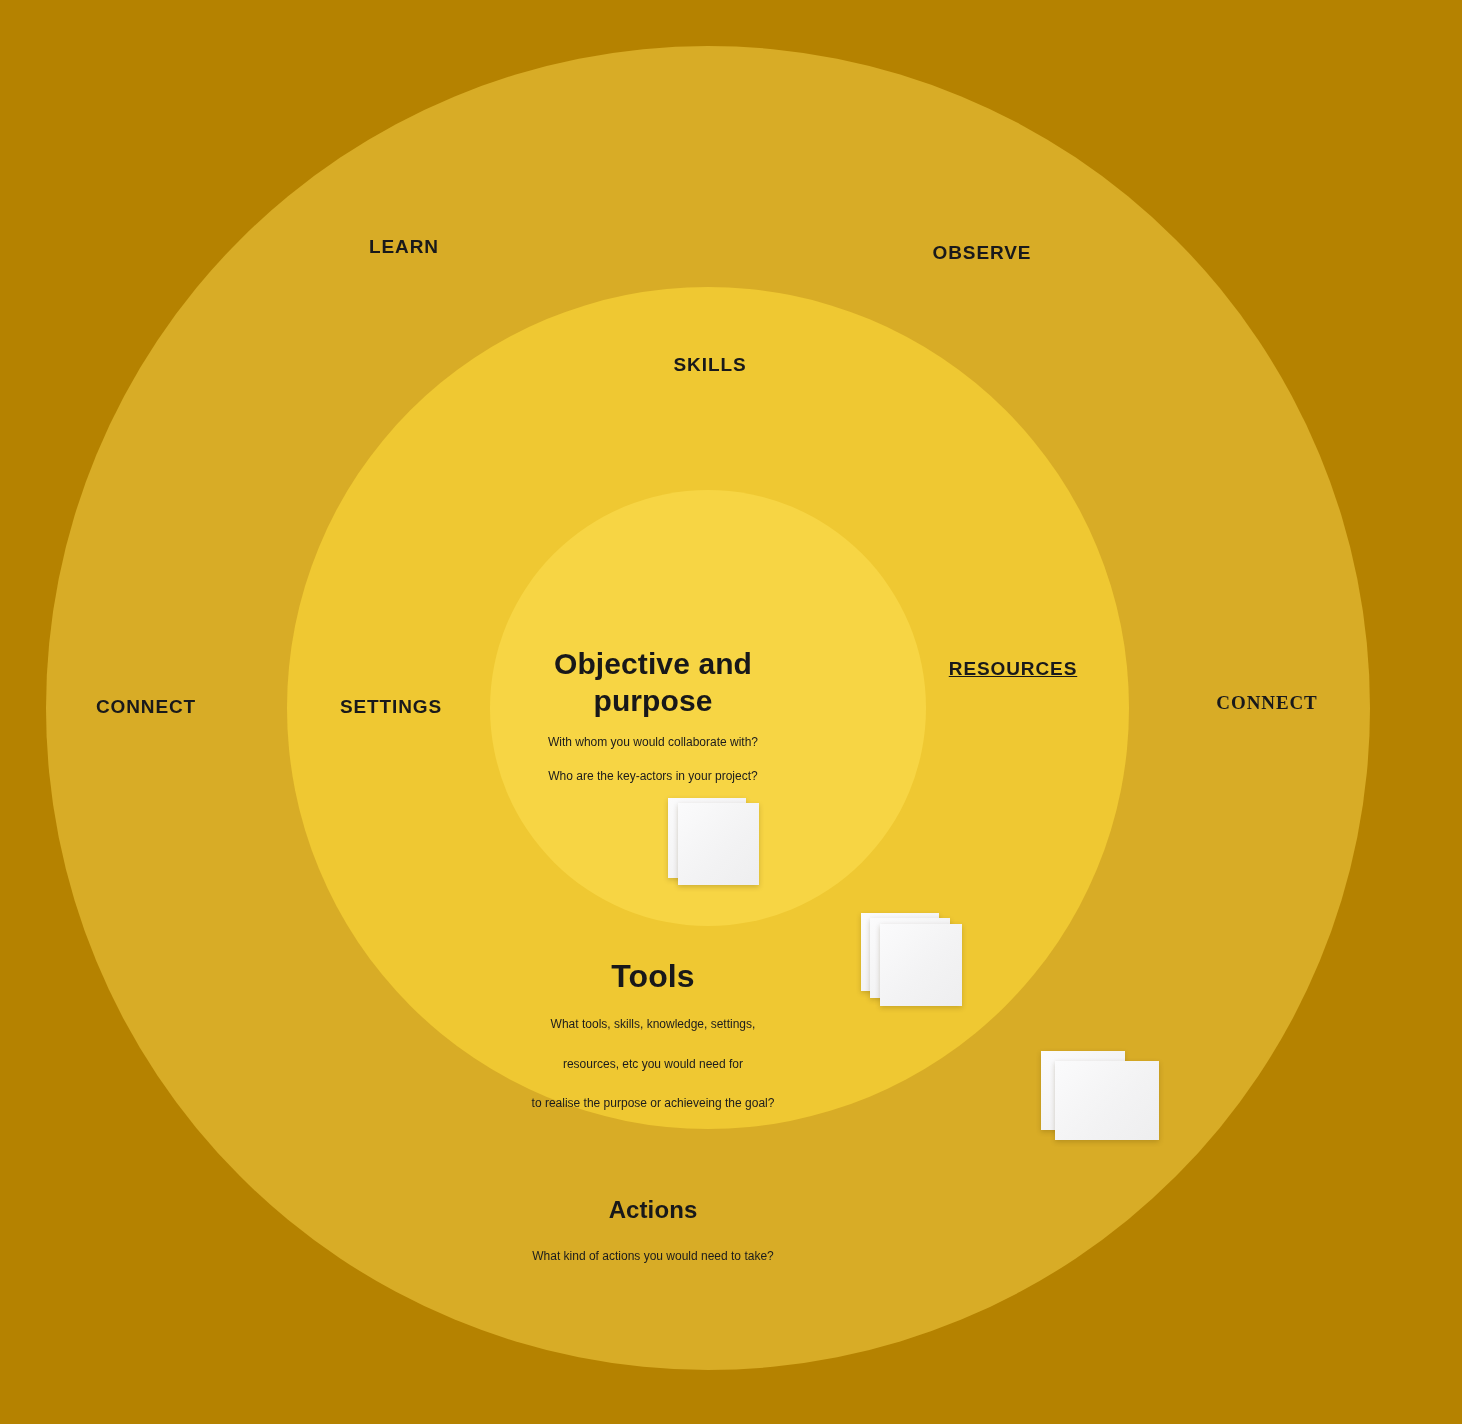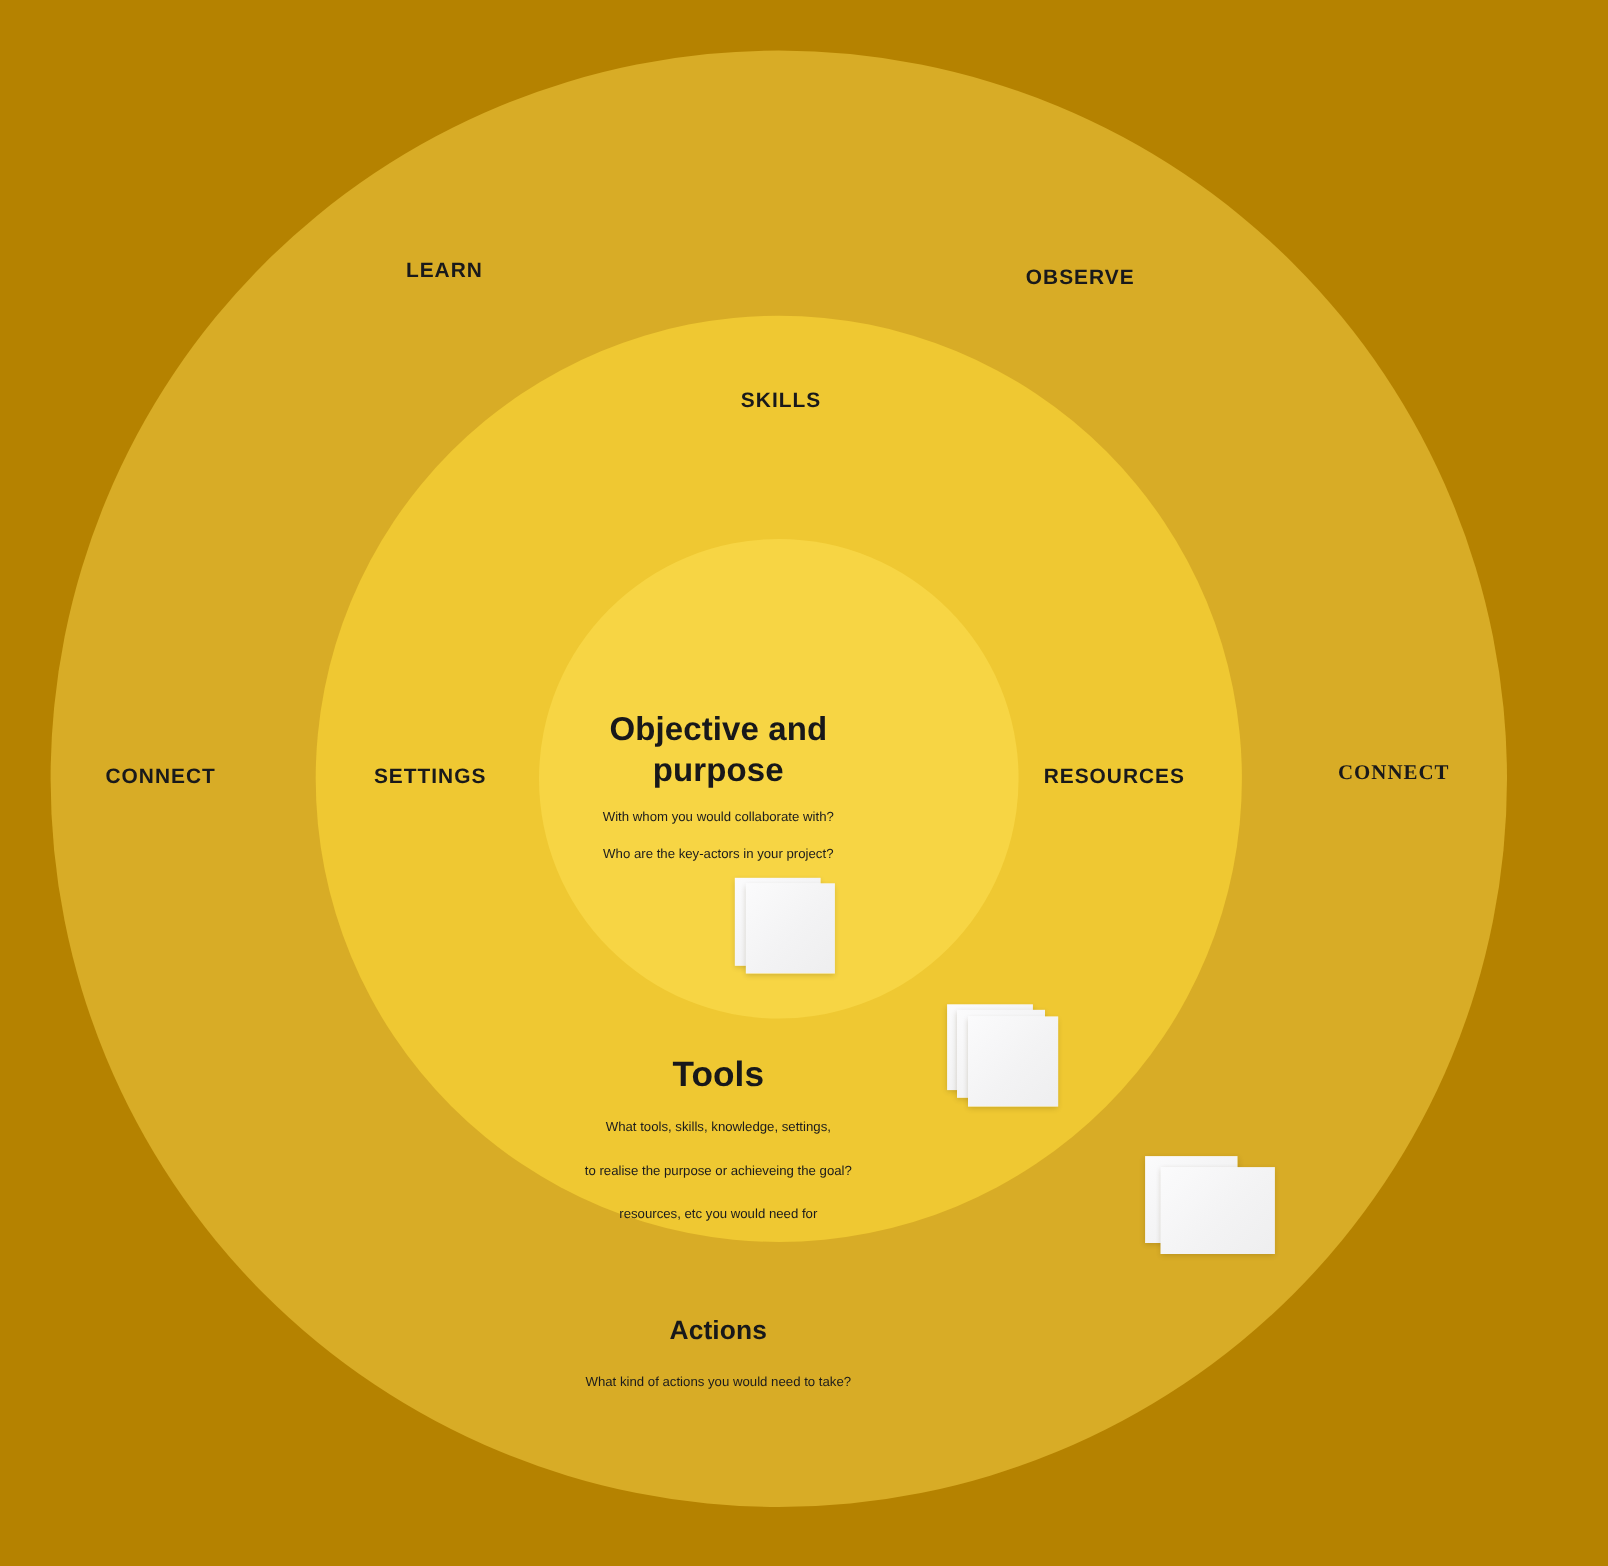--- a/index.html
+++ b/index.html
@@ -150,35 +150,35 @@
 
   <div class="section" id="section-core">
     <div class="section-title">Objective and purpose</div>
     <div class="section-desc">With whom you would collaborate with?</div>
     <div class="section-desc">Who are the key-actors in your project?</div>
   </div>
 
   <div class="section" id="section-tools">
     <div class="section-title">Tools</div>
     <div class="section-desc">What tools, skills, knowledge, settings,</div>
+    <div class="section-desc">resources, etc you would need for</div>
     <div class="section-desc">to realise the purpose or achieveing the goal?</div>
-    <div class="section-desc">resources, etc you would need for</div>
   </div>
 
   <div class="section" id="section-actions">
     <div class="section-title">Actions</div>
     <div class="section-desc">What kind of actions you would need to take?</div>
   </div>
 
   <div class="cat-label" style="left:404px;  top:247px;">LEARN</div>
   <div class="cat-label" style="left:982px;  top:253px;">OBSERVE</div>
   <div class="cat-label" style="left:710px;  top:365px;">SKILLS</div>
   <div class="cat-label" style="left:146px;  top:707px;">CONNECT</div>
   <div class="cat-label" style="left:391px;  top:707px;">SETTINGS</div>
-  <div class="cat-label" style="left:1013px; top:707px;">RESOURCES</div>
+  <div class="cat-label" style="left:1013px; top:669px;text-decoration:underline;">RESOURCES</div>
   <div class="cat-label" style="left:1267px; top:703px;font-family:Liberation Serif, serif;">CONNECT</div>
 
   <div class="card-stack" id="stack-core">
     <div class="card c0"></div>
     <div class="card c1"></div>
   </div>
 
   <div class="card-stack" id="stack-tools">
     <div class="card c0"></div>
     <div class="card c1"></div>

